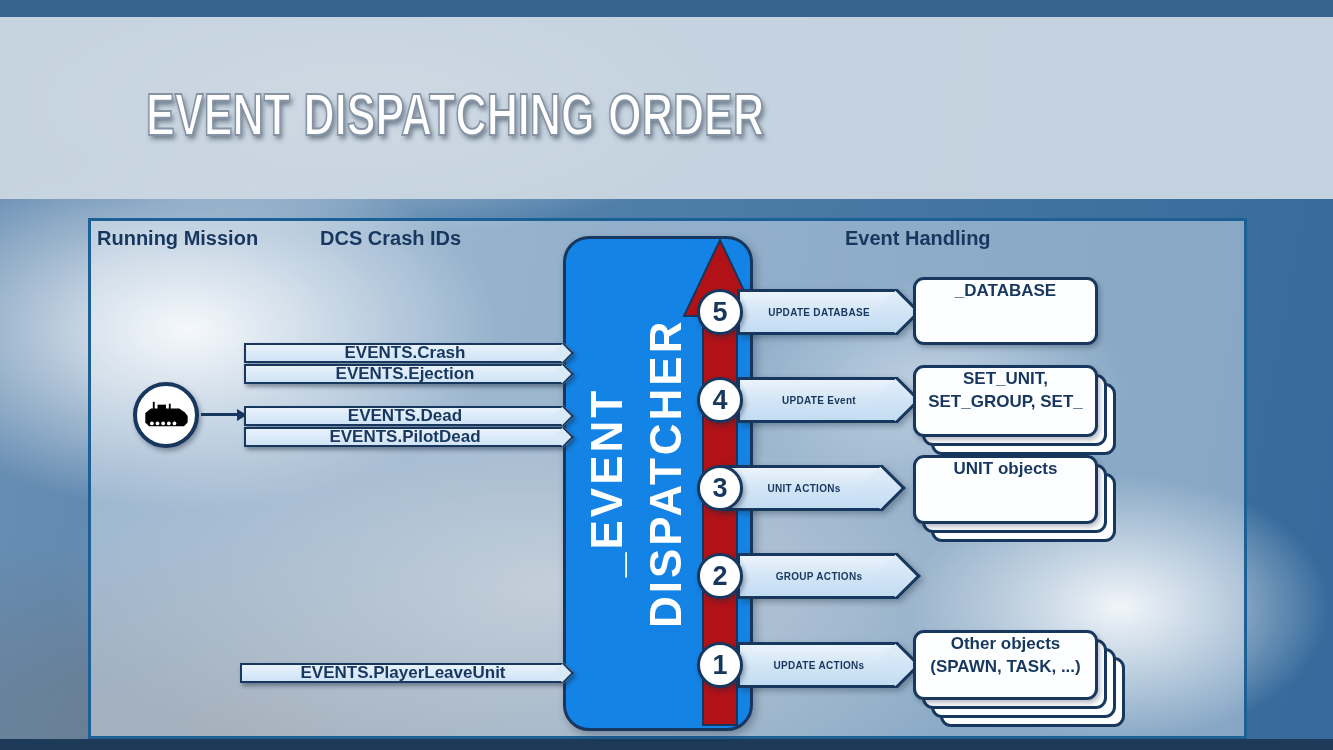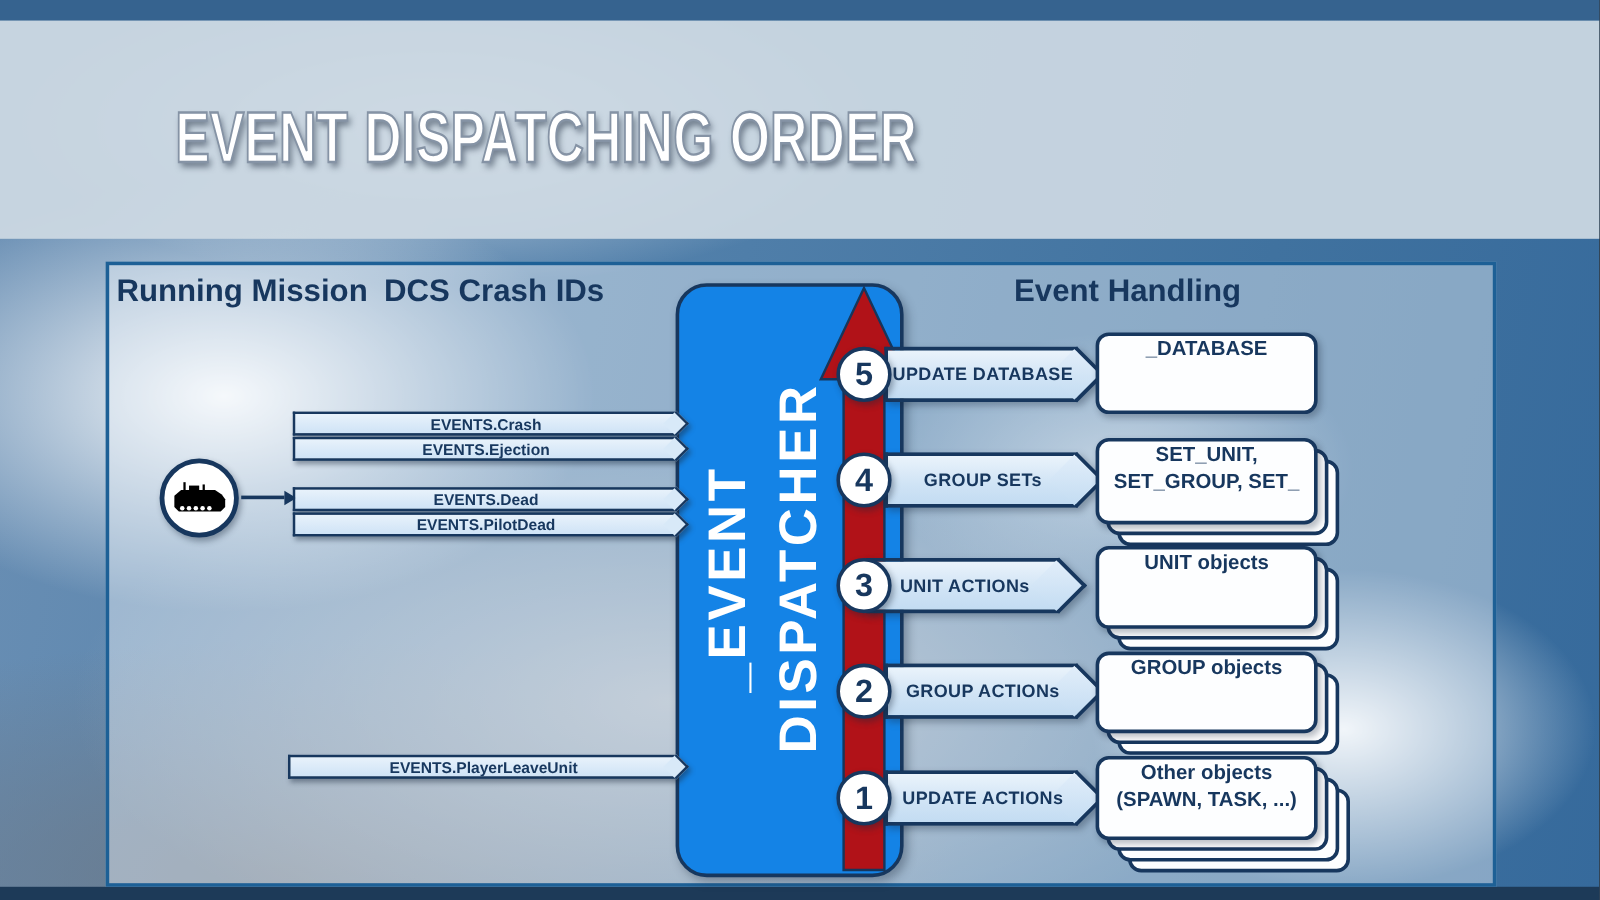--- a/index.html
+++ b/index.html
@@ -28,21 +28,21 @@
     transform:scaleX(.72);transform-origin:left top;
     -webkit-text-stroke:2px #8593a5;
     text-shadow:3px 4px 6px rgba(47,60,78,.6);
   }
 
   
   .panel{
     left:88px;top:218px;width:1159px;height:521px;box-sizing:border-box;
     border:3px solid #1d6096;background:rgba(242,247,252,.42);
   }
-  .hdr{font-size:26px;font-weight:bold;color:#17375e;white-space:nowrap;}
+  .hdr{font-size:20px;font-weight:bold;color:#17375e;white-space:nowrap;}
   .hdr-running{left:97px;top:227px;}
   .hdr-dcs{left:320px;top:227px;}
   .hdr-handling{left:845px;top:227px;}
 
   
   .dispatcher-box{
     left:563px;top:236px;width:190px;height:495px;box-sizing:border-box;
     background:#1483e6;border:3px solid #17375e;border-radius:26px;
     box-shadow:3px 4px 8px rgba(25,40,60,.35);
   }
@@ -72,37 +72,37 @@
     border:3px solid #17375e;border-right:none;
     display:flex;align-items:center;justify-content:center;
     filter:drop-shadow(3px 3px 3px rgba(25,40,60,.35));
   }
   .action-arrow::after{
     content:'';position:absolute;right:-16px;top:50%;
     width:30px;height:30px;transform:translateY(-50%) rotate(45deg);
     background:linear-gradient(135deg,#e2eefa,#c3dcf2);
     border:3px solid #17375e;border-left:none;border-bottom:none;
   }
-  .action-label{font-size:15px;font-weight:bold;color:#17375e;white-space:nowrap;letter-spacing:.3px;z-index:2;}
+  .action-label{font-size:10px;font-weight:bold;color:#17375e;white-space:nowrap;letter-spacing:.3px;z-index:2;}
 
   
   .evt-arrow{
     height:20px;box-sizing:border-box;
     background:linear-gradient(180deg,#e8f2fb 0%,#cfe3f6 100%);
     border:2px solid #17375e;border-right:none;
     display:flex;align-items:center;justify-content:center;
     filter:drop-shadow(2px 3px 2px rgba(25,40,60,.45));
   }
   .evt-arrow::after{
     content:'';position:absolute;right:-7px;top:50%;
     width:13px;height:13px;transform:translateY(-50%) rotate(45deg);
     background:#d8e9f8;
     border:2px solid #17375e;border-left:none;border-bottom:none;
   }
-  .evt-label{font-size:13px;font-weight:bold;color:#17375e;white-space:nowrap;z-index:2;}
+  .evt-label{font-size:17px;font-weight:bold;color:#17375e;white-space:nowrap;z-index:2;}
 
   
   .target{left:913px;width:185px;}
   .target .layer,.target .main-box{
     position:absolute;left:0;top:0;width:185px;height:100%;box-sizing:border-box;
     background:#fdfeff;border:3px solid #17375e;border-radius:11px;
   }
   .target .l1{transform:translate(9px,9px);}
   .target .l2{transform:translate(18px,18px);}
   .target .l3{transform:translate(27px,27px);}
@@ -170,38 +170,38 @@
   </div>
   <div class="abs evt-arrow" style="left:244px;top:364px;width:320px;">
     <span class="evt-label">EVENTS.Ejection</span>
   </div>
   <div class="abs evt-arrow" style="left:244px;top:406px;width:320px;">
     <span class="evt-label">EVENTS.Dead</span>
   </div>
   <div class="abs evt-arrow" style="left:244px;top:427px;width:320px;">
     <span class="evt-label">EVENTS.PilotDead</span>
   </div>
-  <div class="abs evt-arrow" style="left:240px;top:629px;width:324px;text-align:right;">
+  <div class="abs evt-arrow" style="left:240px;top:663px;width:324px;text-align:right;">
     <span class="evt-label">EVENTS.PlayerLeaveUnit</span>
   </div>
 
   <div class="abs action-arrow" style="left:737px;top:289px;width:161px;">
     <span class="action-label">UPDATE DATABASE</span>
   </div>
   <div class="abs target" style="top:277px;height:68px;">
     <div class="main-box">
       <span class="target-line">_DATABASE</span>
     </div>
   </div>
   <div class="abs num-circle" style="left:697px;top:289px;">
     <span>5</span>
   </div>
 
   <div class="abs action-arrow" style="left:737px;top:377px;width:161px;">
-    <span class="action-label">GROUP SETs</span>
+    <span class="action-label">UPDATE Event</span>
   </div>
   <div class="abs target" style="top:365px;height:72px;border-radius:10px;">
     <div class="layer l2"></div>
     <div class="layer l1"></div>
     <div class="main-box">
       <span class="target-line">SET_UNIT,</span>
       <span class="target-line">SET_GROUP, SET_</span>
     </div>
   </div>
   <div class="abs num-circle" style="left:697px;top:377px;">
@@ -217,27 +217,20 @@
     <div class="main-box">
       <span class="target-line">UNIT objects</span>
     </div>
   </div>
   <div class="abs num-circle" style="left:697px;top:465px;">
     <span>3</span>
   </div>
 
   <div class="abs action-arrow" style="left:737px;top:553px;width:161px;">
     <span class="action-label">GROUP ACTIONs</span>
-  </div>
-  <div class="abs target" style="top:543px;height:68px;">
-    <div class="layer l2"></div>
-    <div class="layer l1"></div>
-    <div class="main-box">
-      <span class="target-line">GROUP objects</span>
-    </div>
   </div>
   <div class="abs num-circle" style="left:697px;top:553px;">
     <span>2</span>
   </div>
 
   <div class="abs action-arrow" style="left:737px;top:642px;width:161px;">
     <span class="action-label">UPDATE ACTIONs</span>
   </div>
   <div class="abs target" style="top:630px;height:70px;">
     <div class="layer l3"></div>

